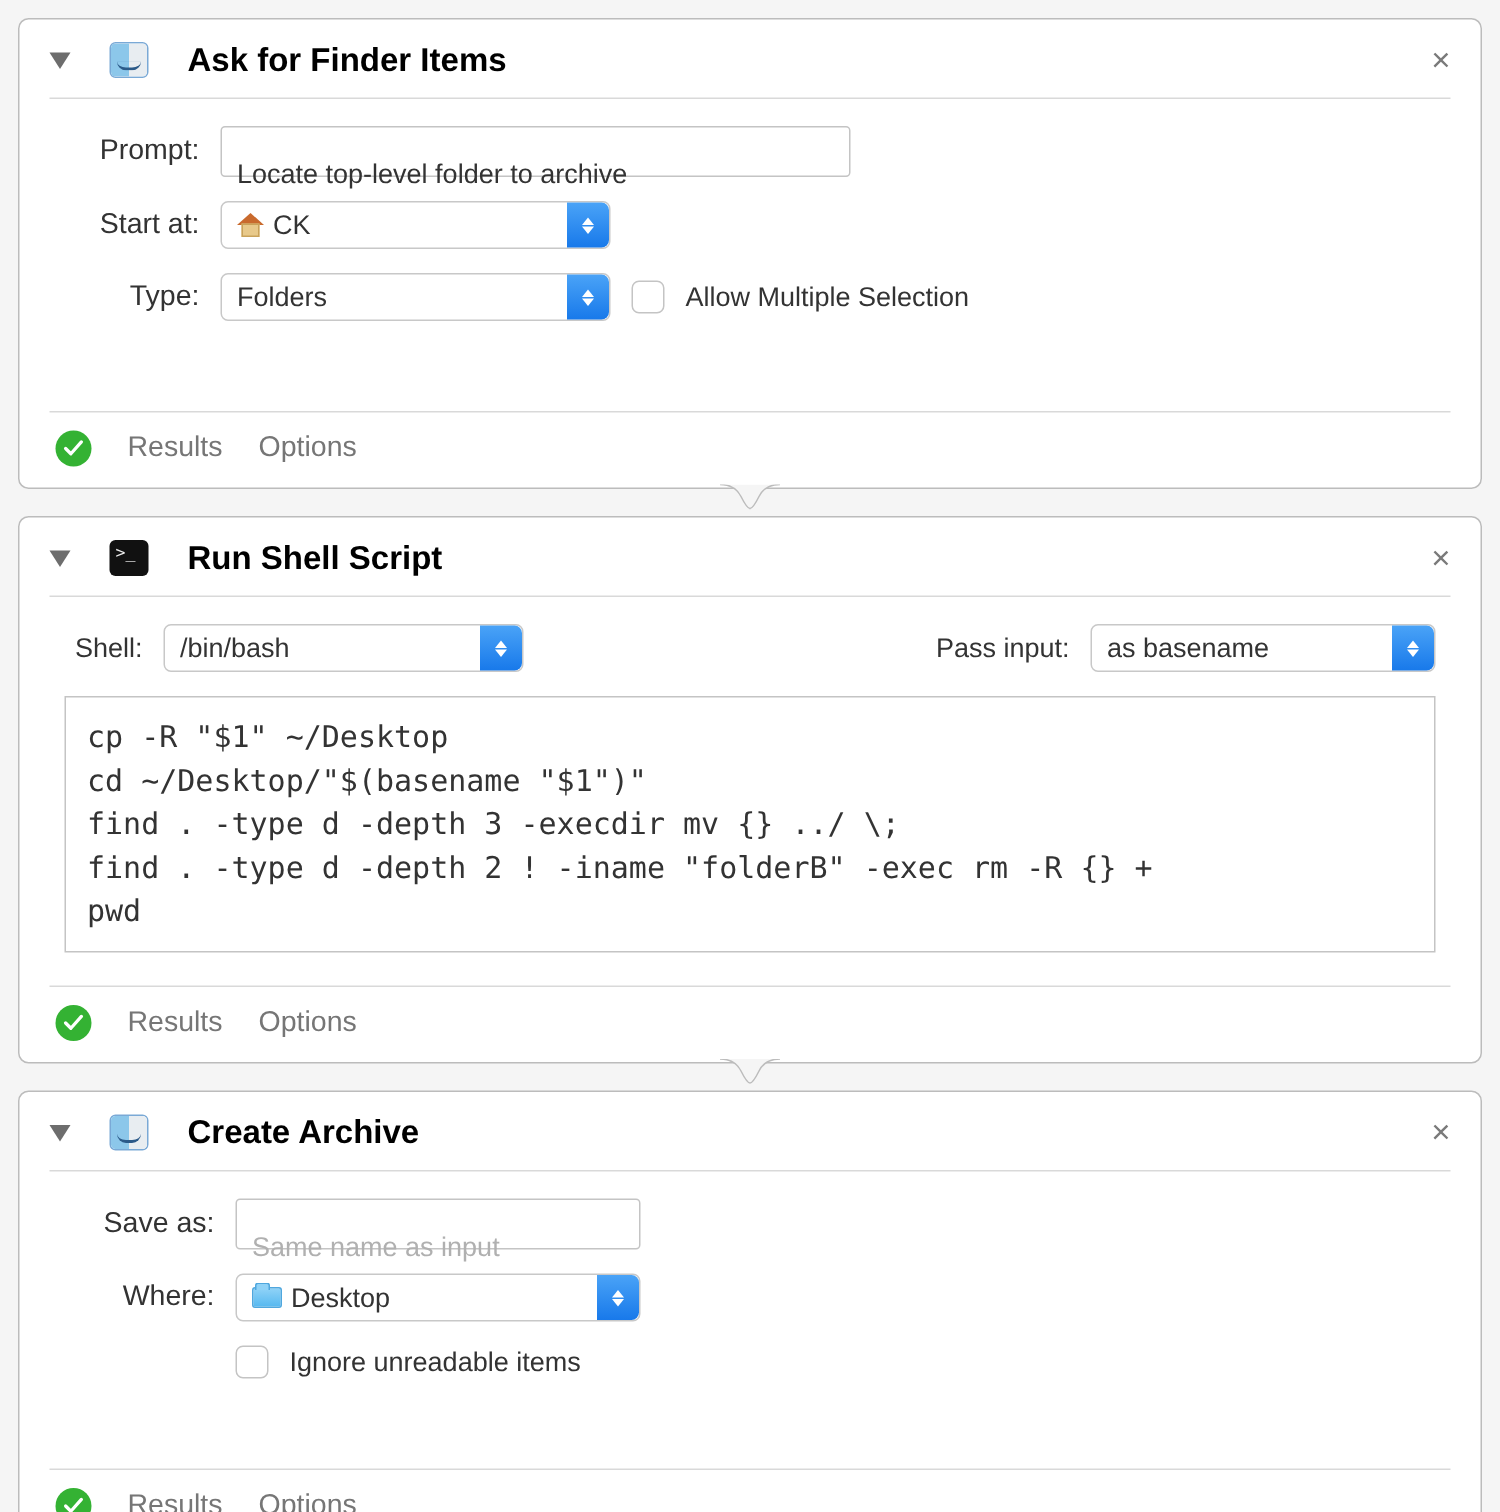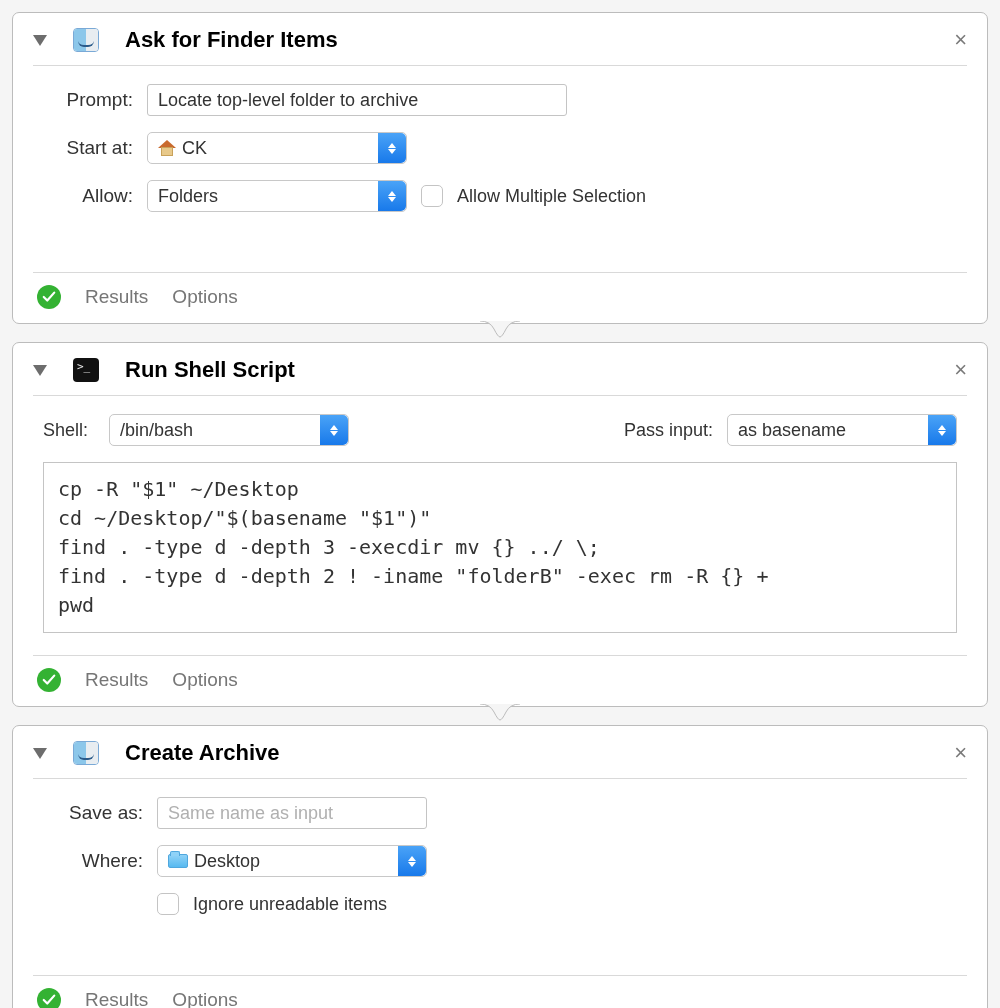--- a/index.html
+++ b/index.html
@@ -47,21 +47,21 @@
   }
   .term-ico::after { content:">_"; position:absolute;left:4px;top:2px;color:#eee;font-size:11px;font-family:monospace; }
   .close-x {
     margin-left:auto;color:#7a7a7a;font-size:22px;cursor:pointer;font-weight:400;line-height:1;
   }
   .form-area { padding: 18px 10px 24px 10px; }
   .row { display:flex;align-items:center;gap:14px;margin-bottom:16px; }
   .label { width: 90px; text-align: right; color:#333; font-size:19px; }
   .label-wide { width: 100px; text-align:right; font-size:19px; }
   .text-input {
-    height: 32px; border:1px solid #c4c4c4; border-radius:3px; padding:0 10px;
+    height: 32px; border:1px solid #c4c4c4; border-radius:3px; padding:16px 10px;
     font-size:18px; background:#fff; line-height:30px;
   }
   .text-input.placeholder { color:#b0b0b0; }
   .select-ctl {
     display:flex;align-items:center;height:32px;border:1px solid #c8c8c8;border-radius:5px;
     background:#fff;position:relative;padding:0 17px 0 10px;font-size:18px;min-width:60px;
     cursor:default;
   }
   .select-ctl .arrows {
     position:absolute;right:0;top:0;height:100%;width:28px;
@@ -129,21 +129,21 @@
         <span class="select-ctl" style="width:260px">
           <span class="home-ico">
               <span class="roof"></span>
               <span class="wall"></span>
             </span>
           <span>CK</span>
           <span class="arrows"></span>
         </span>
       </div>
       <div class="row">
-        <span class="label">Allow:</span>
+        <span class="label">Type:</span>
         <span class="select-ctl" style="width:260px">
           <span>Folders</span>
           <span class="arrows"></span>
         </span>
         <span class="checkbox-ctl"></span>
         <span>Allow Multiple Selection</span>
       </div>
     </div>
 
     <div class="footer">
@@ -166,21 +166,21 @@
 <div class="card">
   <div class="card-inner">
     <div class="card-header">
       <span class="disclosure"></span>
       <span class="term-ico"></span>
       <span class="card-title">Run Shell Script</span>
       <span class="close-x">×</span>
     </div>
 
     <div class="shell-row">
-      <span style="width:52px;">Shell:</span>
+      <span style="width:52px;text-align:right">Shell:</span>
       <span class="select-ctl" style="width:240px">
         <span>/bin/bash</span>
         <span class="arrows"></span>
       </span>
       <span class="spacer"></span>
       <span>Pass input:</span>
       <span class="select-ctl" style="width:230px">
         <span>as basename</span>
         <span class="arrows"></span>
       </span>

